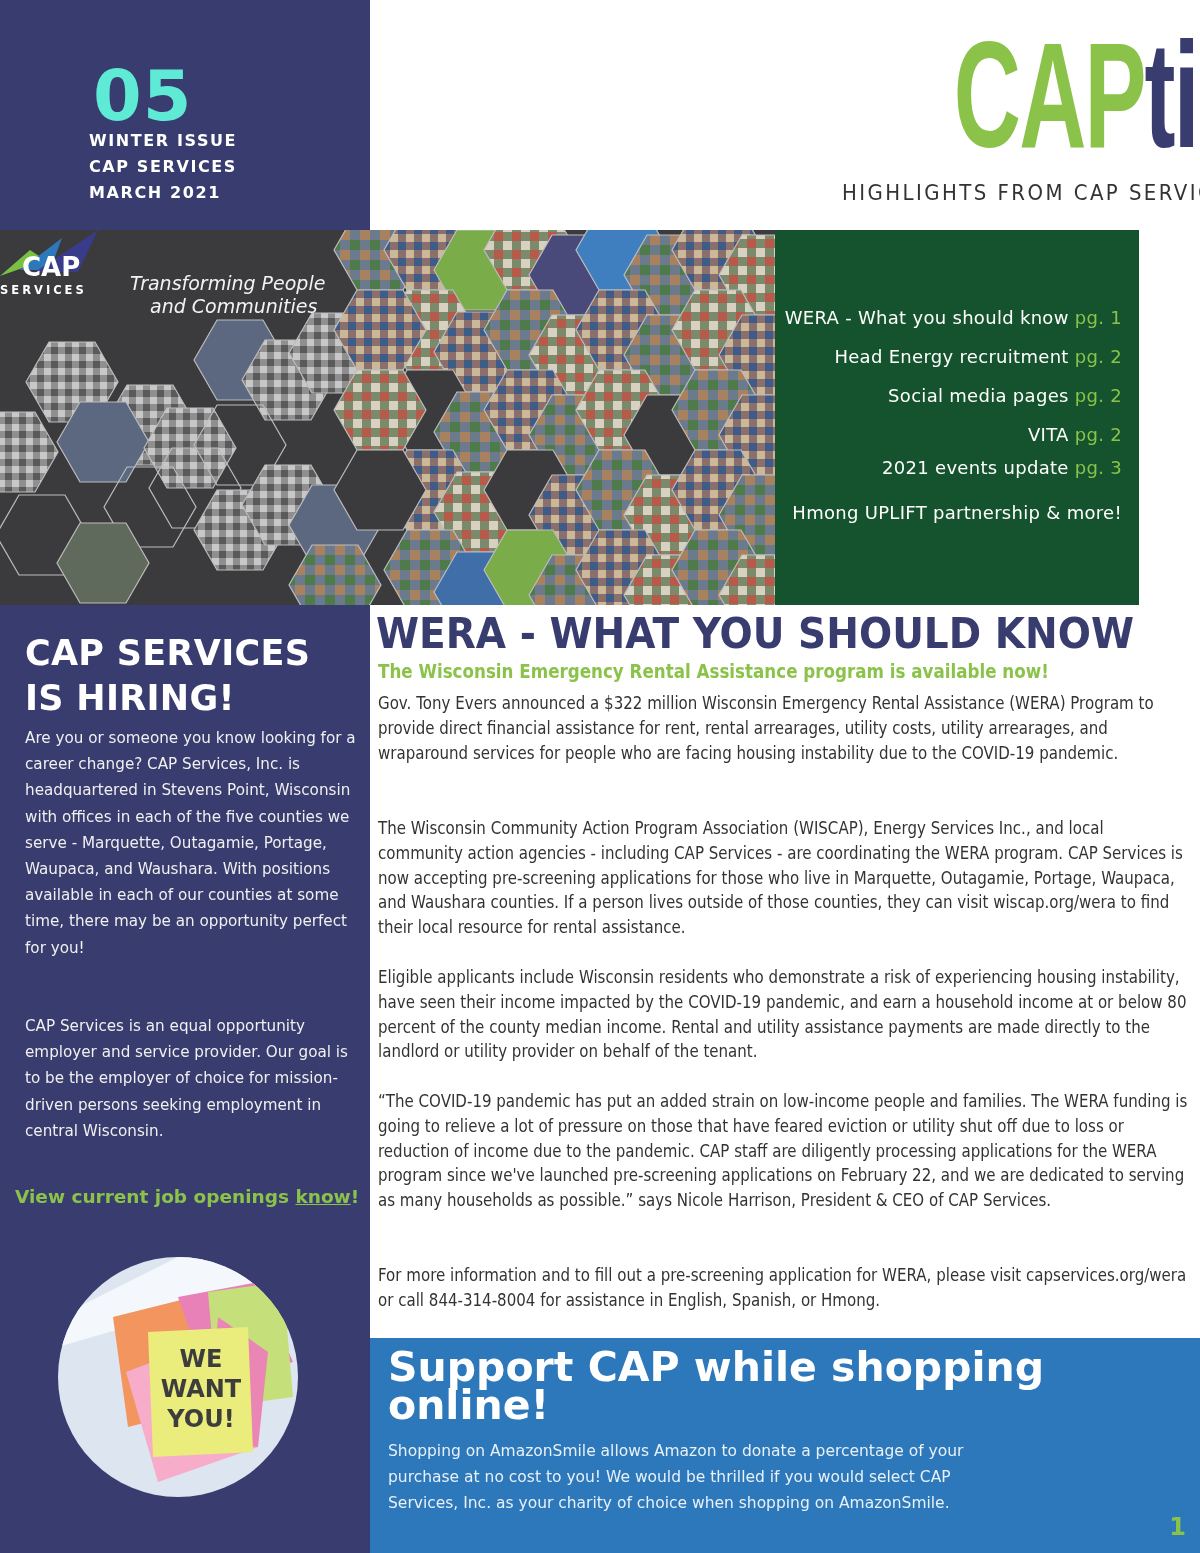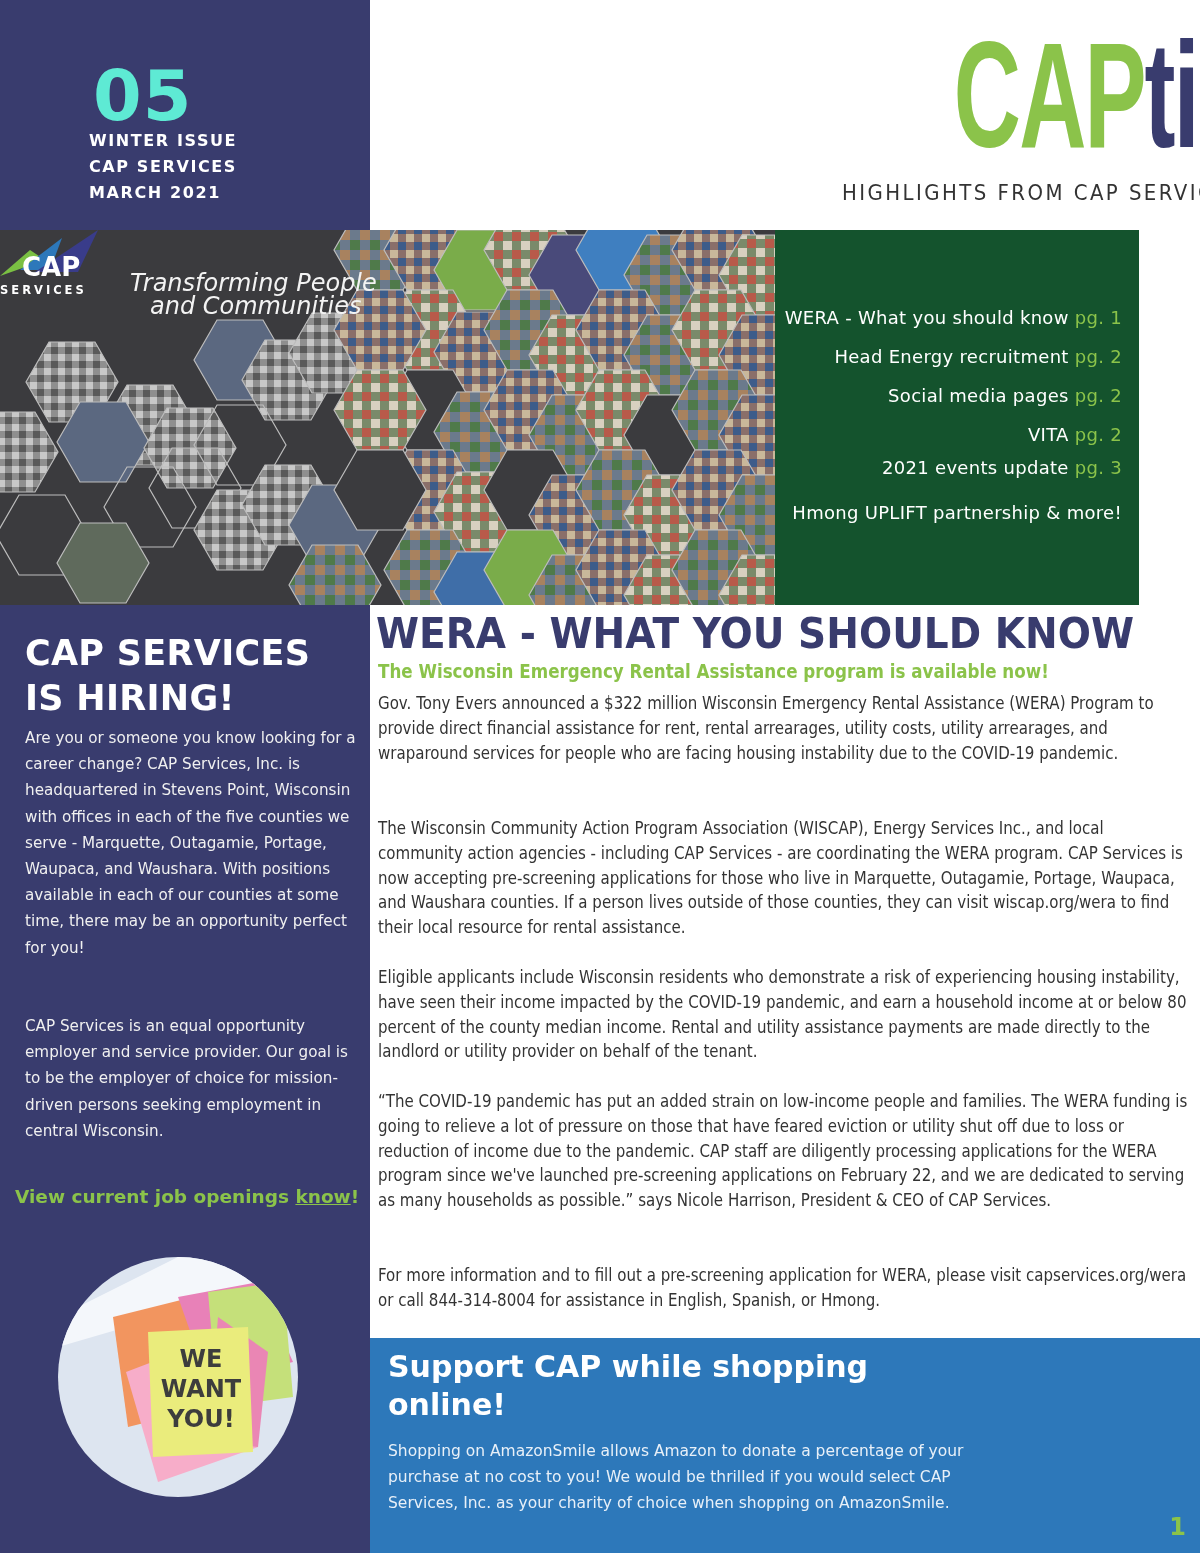--- a/index.html
+++ b/index.html
@@ -15,21 +15,21 @@
   #masthead { position: absolute; left: 370px; top: 0; width: 960px; height: 230px; background: #fff; }
   #masthead-title { position: absolute; right: 22px; top: 20px; font-family: "Liberation Sans", sans-serif; font-weight: bold; font-size: 150px; line-height: 1; letter-spacing: -3px; transform: scaleX(0.62); transform-origin: right top; white-space: nowrap; }
   #masthead-title .cap { color: #8bc34a; }
   #masthead-title .tion { color: #393c6e; }
   #masthead-sub { position: absolute; right: 18px; top: 181px; font-family: "DejaVu Sans", sans-serif; font-size: 21px; letter-spacing: 2.6px; color: #333; transform: scaleX(0.94); transform-origin: right top; white-space: nowrap; }
 
   
   #collage { position: absolute; left: 0; top: 230px; width: 775px; height: 375px; background: #3b3b3e; overflow: hidden; }
   #collage svg { position: absolute; left: 0; top: 0; }
   #cap-logo { position: absolute; left: 28px; top: 14px; width: 100px; height: 70px; }
-  #tagline { position: absolute; left: 130px; top: 42px; font-family: "DejaVu Sans", sans-serif; font-style: italic; font-size: 24px; line-height: 23px; color: #f3f3f3; }
+  #tagline { position: absolute; left: 130px; top: 42px; font-family: "DejaVu Sans", sans-serif; font-style: italic; font-size: 19px; line-height: 23px; color: #f3f3f3; }
   #tagline div:nth-child(2) { padding-left: 20px; }
 
   
   #contents { position: absolute; left: 775px; top: 230px; width: 364px; height: 375px; background: #14532d; }
   .toc-item { position: absolute; right: 17px; font-family: "DejaVu Sans", sans-serif; font-size: 18px; color: #fff; white-space: nowrap; letter-spacing: 0.3px; }
   .toc-page { color: #8bc34a; }
 
   
   #hiring { position: absolute; left: 0; top: 605px; width: 370px; height: 948px; background: #393c6e; }
   #hiring-title { position: absolute; left: 25px; top: 26px; font-family: "DejaVu Sans", sans-serif; font-weight: bold; font-size: 35px; line-height: 45px; color: #fff; letter-spacing: 0.3px; }
@@ -39,21 +39,21 @@
   #want-you { position: absolute; left: 58px; top: 652px; width: 240px; height: 240px; border-radius: 50%; background: #dde5f0; overflow: hidden; }
 
   
   #article { position: absolute; left: 370px; top: 605px; width: 830px; height: 733px; background: #fff; }
   #article-title { position: absolute; left: 6px; top: 8px; font-family: "DejaVu Sans", sans-serif; font-weight: bold; font-size: 42px; color: #393c6e; white-space: nowrap; letter-spacing: 0; transform: scaleX(0.93); transform-origin: left top; line-height: 1; }
   #article-sub { position: absolute; left: 8px; top: 55px; font-family: "DejaVu Sans", sans-serif; font-weight: bold; font-size: 19px; color: #8bc34a; white-space: nowrap; transform: scaleX(0.88); transform-origin: left top; }
   .article-para { position: absolute; left: 8px; width: 920px; font-family: "DejaVu Sans", sans-serif; font-size: 17px; line-height: 24.8px; color: #333; transform: scaleX(0.885); transform-origin: left top; }
 
   
   #amazon { position: absolute; left: 370px; top: 1338px; width: 830px; height: 215px; background: #2d78ba; }
-  #amazon-title { position: absolute; left: 18px; top: 10px; font-family: "DejaVu Sans", sans-serif; font-weight: bold; font-size: 30px; line-height: 38px; color: #fff; }
+  #amazon-title { position: absolute; left: 18px; top: 10px; font-family: "DejaVu Sans", sans-serif; font-weight: bold; font-size: 41px; line-height: 38px; color: #fff; }
   #amazon-body { position: absolute; left: 18px; top: 100px; width: 600px; font-family: "DejaVu Sans", sans-serif; font-size: 15.5px; line-height: 26px; color: #e8f0f8; }
   #amazon-logo { position: absolute; left: 548px; top: 12px; width: 270px; height: 90px; }
   #amazon-word { position: absolute; left: 0; top: 0; font-family: "DejaVu Sans", sans-serif; font-size: 40px; letter-spacing: 0.5px; white-space: nowrap; }
   #amazon-word .az { color: #232f3e; font-weight: bold; }
   #amazon-word .sm { color: #f39c2a; }
   #amazon-arrow { position: absolute; left: 38px; top: 46px; }
   #amazon-tag { position: absolute; left: 16px; top: 58px; font-family: "DejaVu Sans", sans-serif; font-size: 18px; color: #232f3e; white-space: nowrap; }
   #page-number { position: absolute; right: 14px; bottom: 12px; font-family: "DejaVu Sans", sans-serif; font-weight: bold; font-size: 24px; color: #8bc34a; }
 </style>
 </head>

